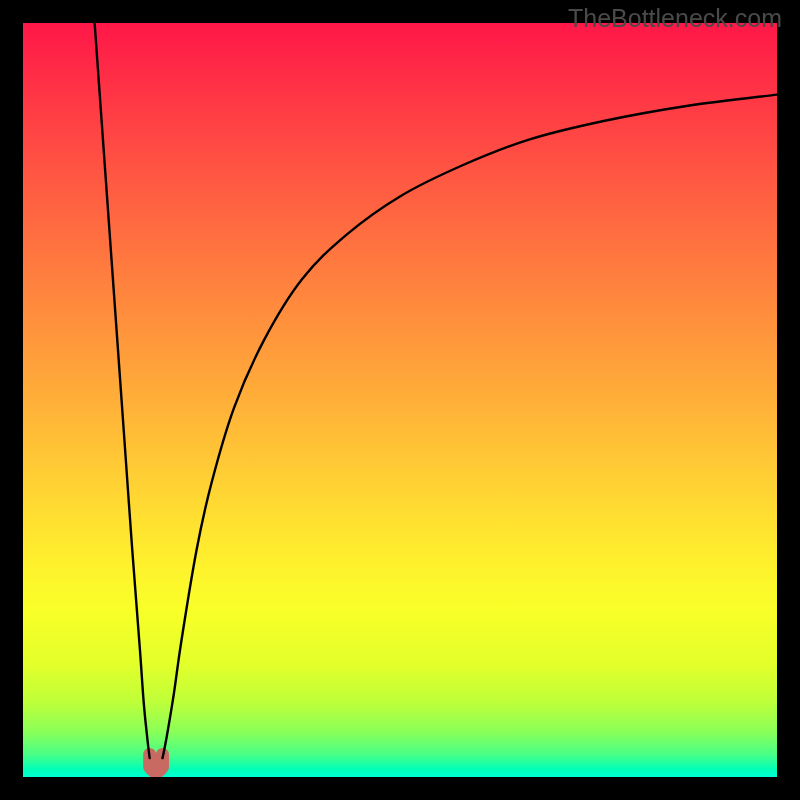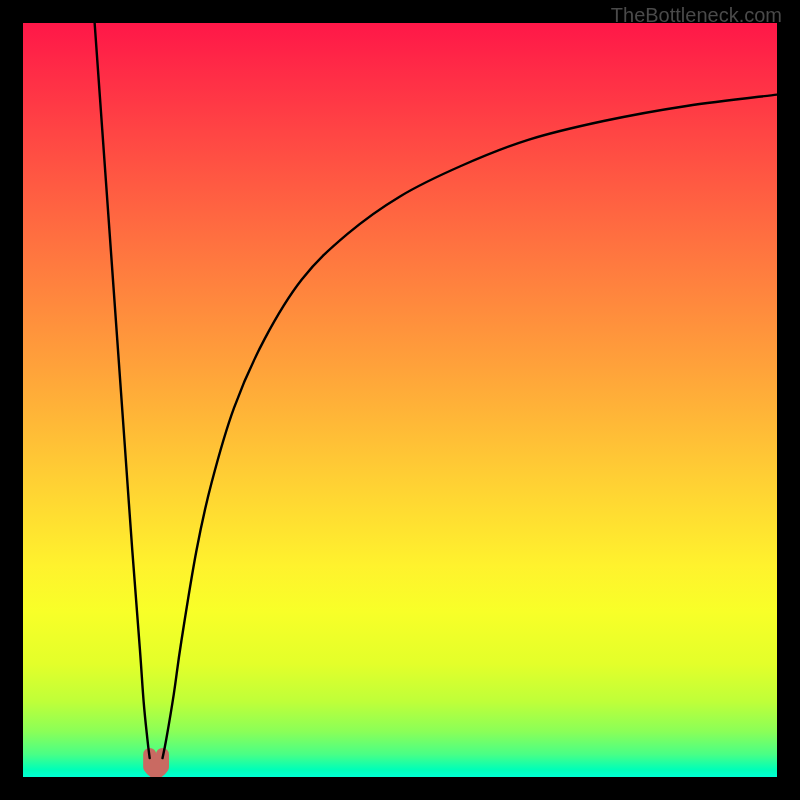--- a/index.html
+++ b/index.html
@@ -9,21 +9,21 @@
     background: #000;
     position: relative;
     overflow: hidden;
     font-family: Arial, Helvetica, sans-serif;
   }
   .watermark {
     position: absolute;
     top: 4px;
     right: 18px;
     color: #4a4a4a;
-    font-size: 20px;
+    font-size: 25px;
     font-weight: 400;
     z-index: 10;
   }
   .plot-area {
     position: absolute;
     left: 23px;
     top: 23px;
     width: 754px;
     height: 754px;
   }

